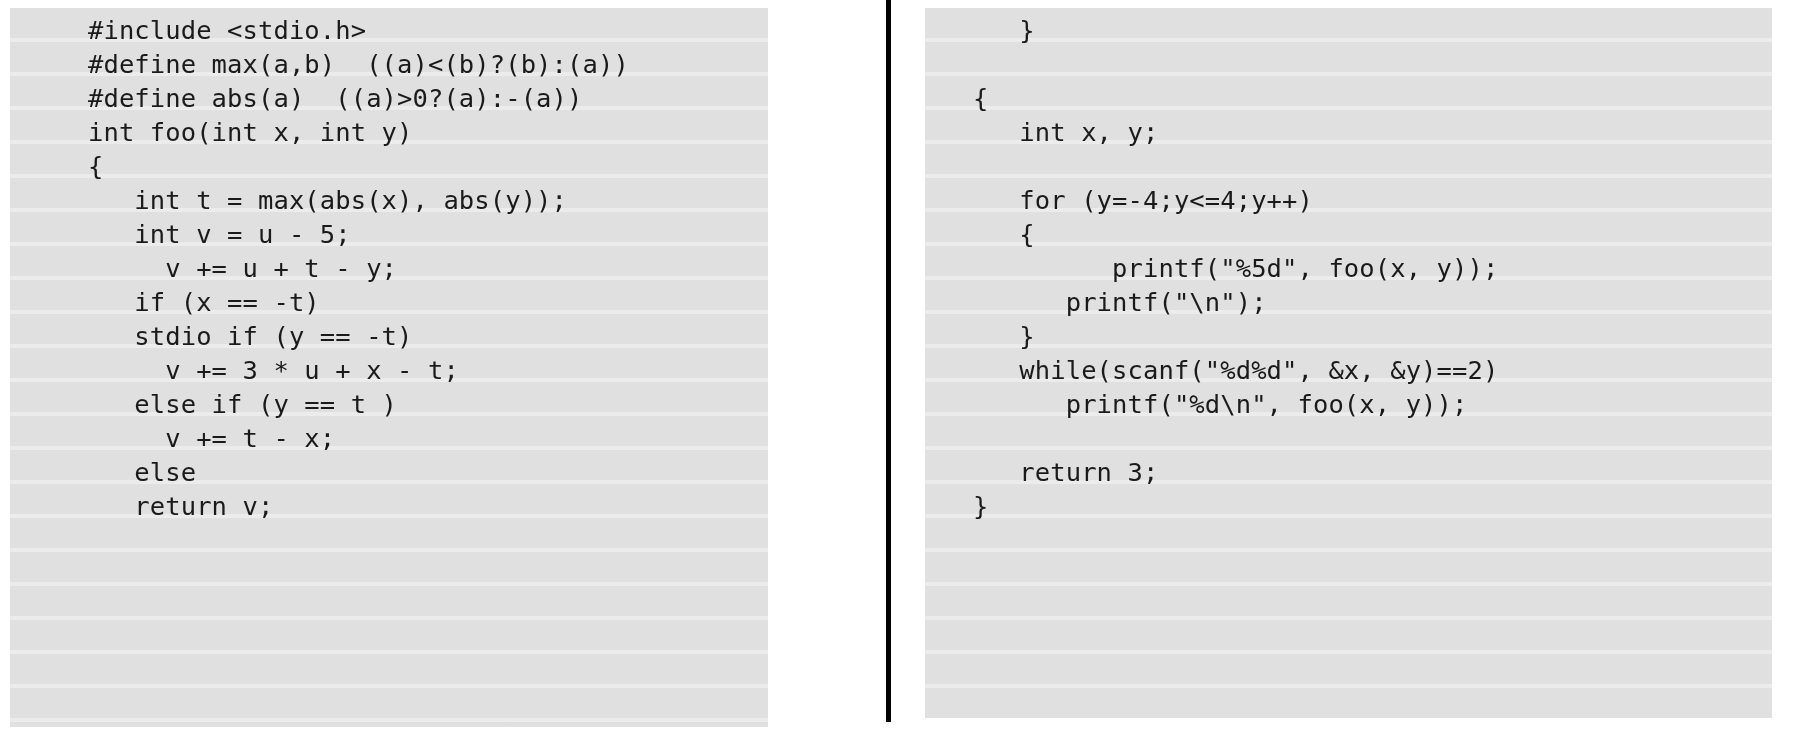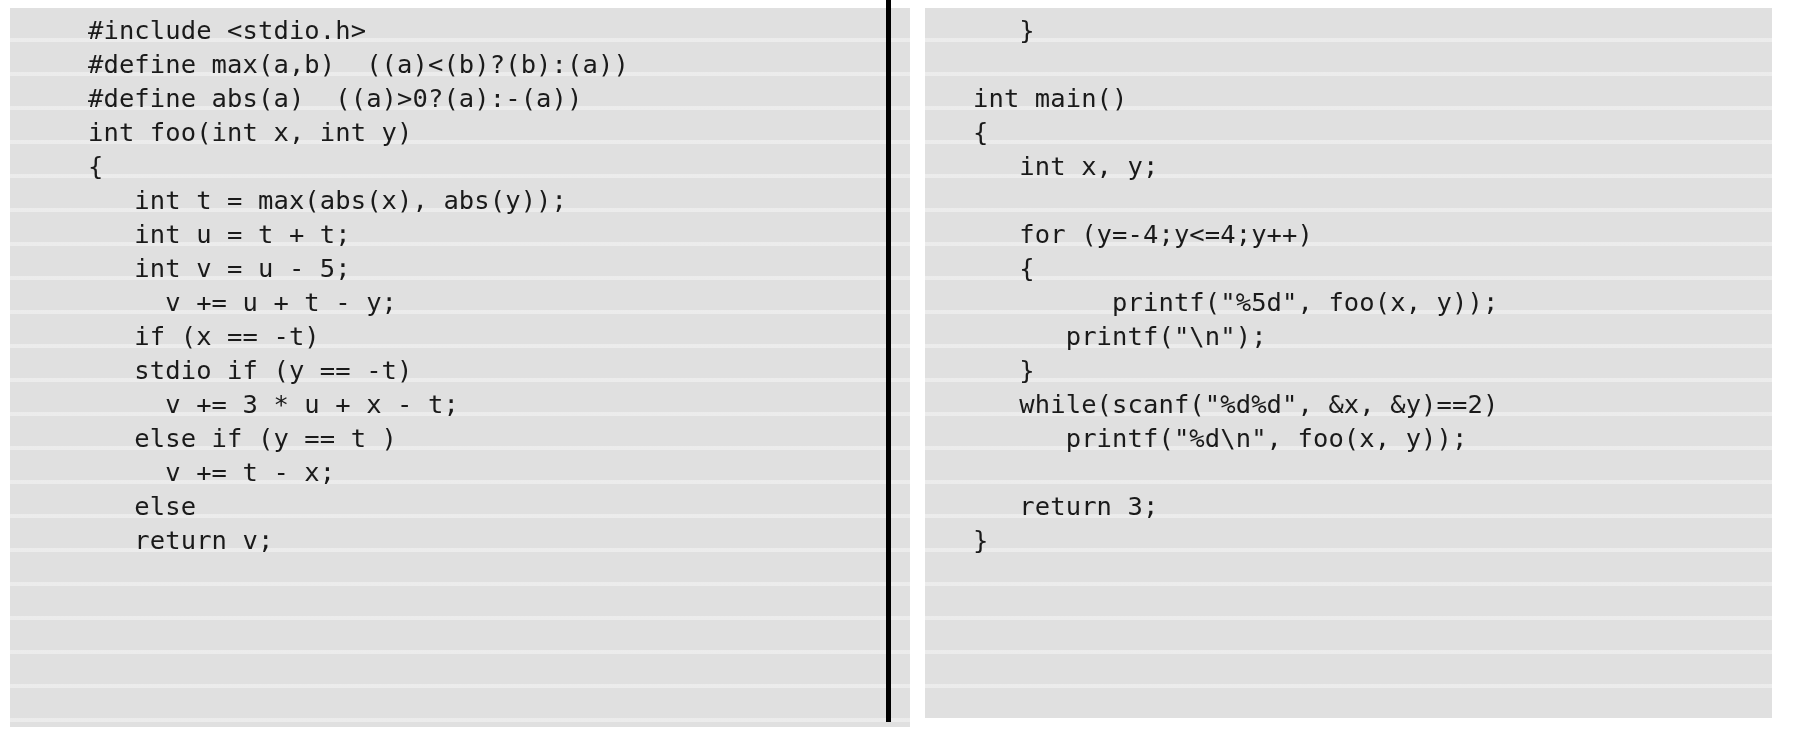--- a/index.html
+++ b/index.html
@@ -20,21 +20,21 @@
     background: #ffffff;
   }
   .code-panel {
     position: absolute;
     background: #e0e0e0;
     overflow: hidden;
   }
   #left-panel {
     left: 10px;
     top: 8px;
-    width: 900px;
+    width: 758px;
     height: 719px;
   }
   #right-panel {
     left: 925px;
     top: 8px;
     width: 847px;
     height: 710px;
   }
   .stripes {
     position: absolute;
@@ -88,41 +88,39 @@
 
   <div class="code-panel" id="left-panel">
     <div class="stripes"></div>
     <ul class="code-lines">
       <li class="code-line">#include &lt;stdio.h&gt;</li>
       <li class="code-line">#define max(a,b)  ((a)&lt;(b)?(b):(a))</li>
       <li class="code-line">#define abs(a)  ((a)&gt;0?(a):-(a))</li>
       <li class="code-line">int foo(int x, int y)</li>
       <li class="code-line">{</li>
       <li class="code-line">   int t = max(abs(x), abs(y));</li>
-      <li class="code-line">   int u = t + t;</li>
       <li class="code-line">   int v = u - 5;</li>
       <li class="code-line">     v += u + t - y;</li>
       <li class="code-line">   if (x == -t)</li>
       <li class="code-line">   stdio if (y == -t)</li>
       <li class="code-line">     v += 3 * u + x - t;</li>
       <li class="code-line">   else if (y == t )</li>
       <li class="code-line">     v += t - x;</li>
       <li class="code-line">   else</li>
       <li class="code-line">   return v;</li>
     </ul>
   </div>
 
   <div id="column-divider"></div>
 
   <div class="code-panel" id="right-panel">
     <div class="stripes"></div>
     <ul class="code-lines">
       <li class="code-line">   }</li>
       <li class="code-line"></li>
-      <li class="code-line">int main()</li>
       <li class="code-line">{</li>
       <li class="code-line">   int x, y;</li>
       <li class="code-line"></li>
       <li class="code-line">   for (y=-4;y&lt;=4;y++)</li>
       <li class="code-line">   {</li>
       <li class="code-line">         printf("%5d", foo(x, y));</li>
       <li class="code-line">      printf("\n");</li>
       <li class="code-line">   }</li>
       <li class="code-line">   while(scanf("%d%d", &amp;x, &amp;y)==2)</li>
       <li class="code-line">      printf("%d\n", foo(x, y));</li>

